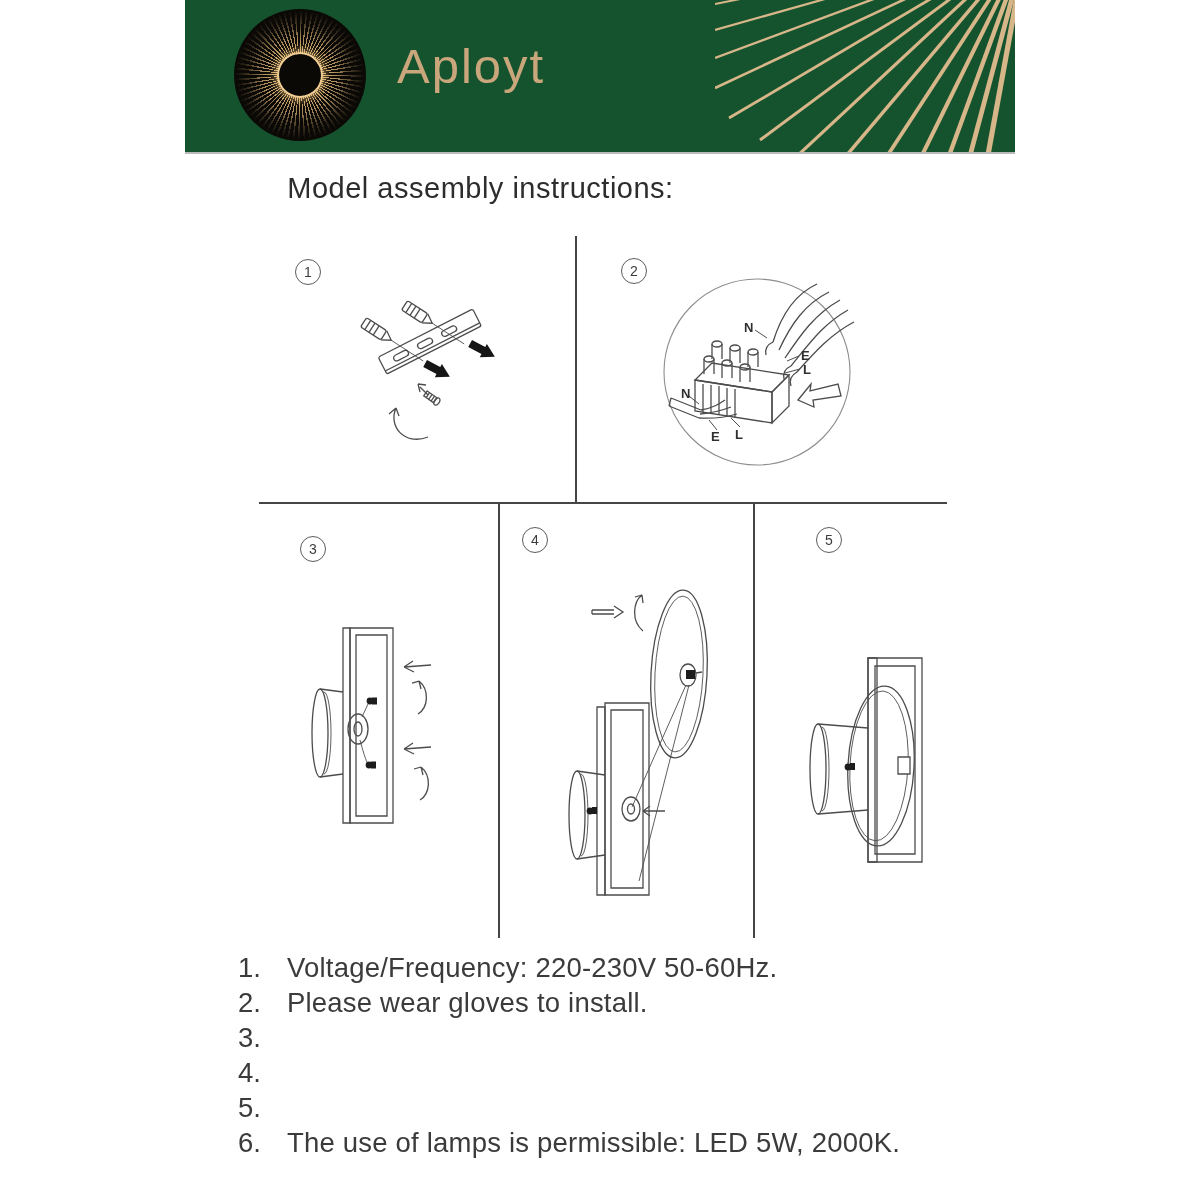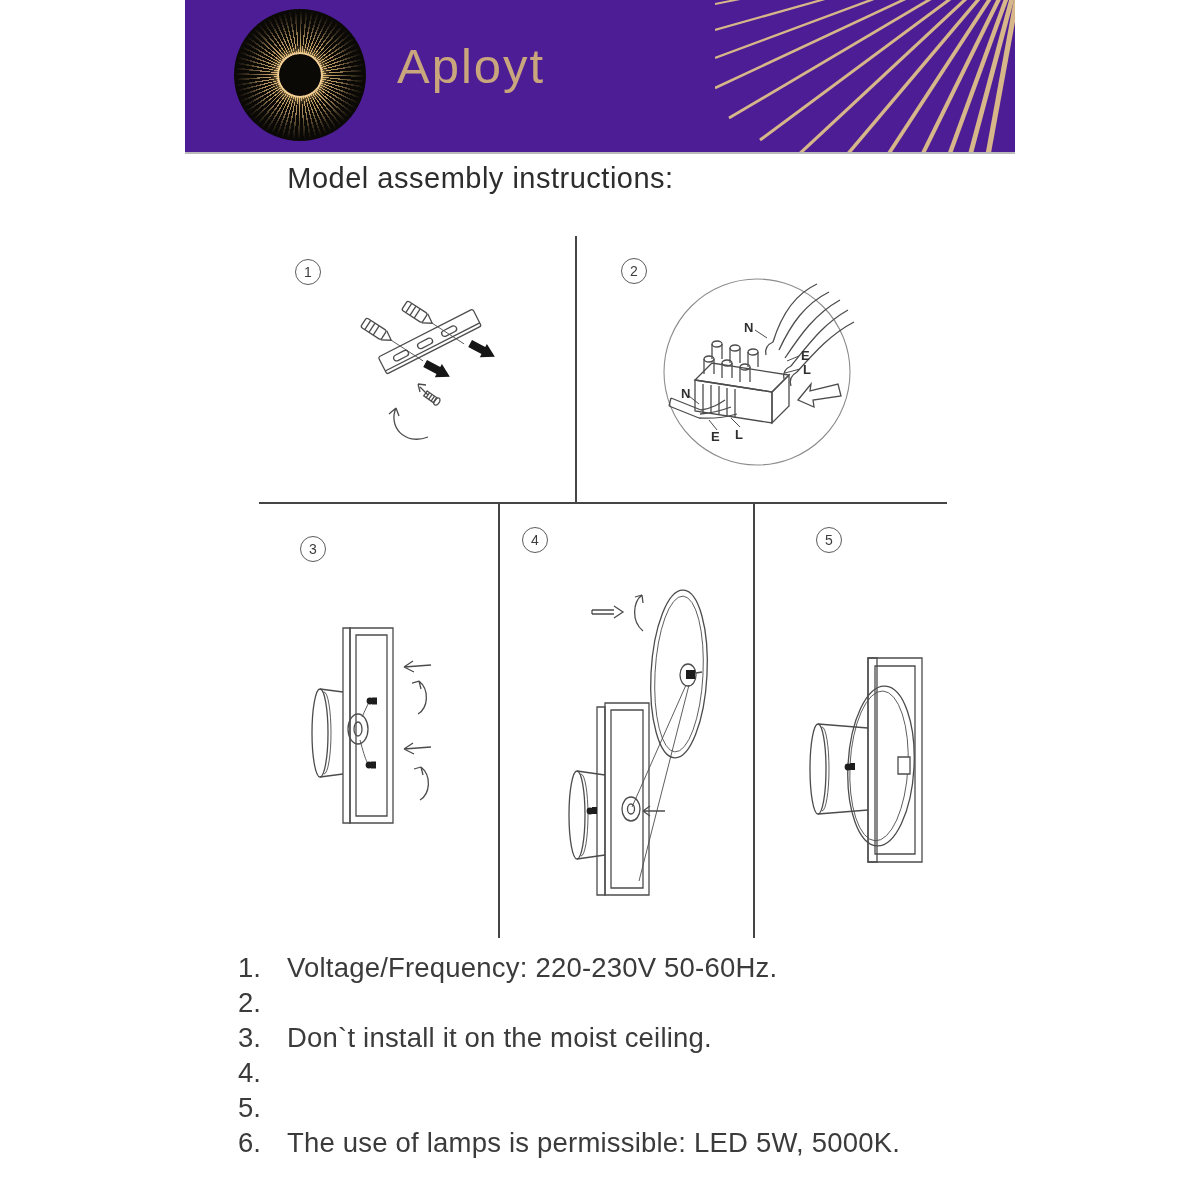--- a/index.html
+++ b/index.html
@@ -1,34 +1,34 @@
 <!DOCTYPE html>
 <html><head>
 <meta charset="utf-8">
 <style>
   html,body{margin:0;padding:0;background:#ffffff;}
   .page{position:relative;width:1200px;height:1200px;background:#ffffff;overflow:hidden;
         font-family:"Liberation Sans",sans-serif;}
 
   
-  .banner{position:absolute;left:185px;top:0;width:830px;height:152px;background:#4c1d95;
+  .banner{position:absolute;left:185px;top:0;width:830px;height:152px;background:#14532d;
           box-shadow:0 2px 0 rgba(130,130,130,.55);}
   .logo-burst{position:absolute;left:49px;top:9px;width:132px;height:132px;border-radius:50%;
     background:
       radial-gradient(circle closest-side,#0b0906 0 31%,rgba(11,9,6,0) calc(31% + 1px)),
       radial-gradient(circle closest-side,rgba(11,9,6,0) 32%,rgba(11,9,6,.25) 55%,rgba(11,9,6,.78) 80%,#0b0906 98%),
       repeating-conic-gradient(#e0b878 0deg 1.7deg,#0b0906 1.7deg 5deg);}
   .logo-ring{position:absolute;left:50%;top:50%;width:42px;height:42px;margin:-23px 0 0 -23px;
       border-radius:50%;border:2px solid #f0cd92;box-shadow:0 0 9px 2px rgba(236,196,125,.75);}
   .brand{position:absolute;left:212px;top:42px;font-size:49px;font-weight:400;color:#c9a67c;
       letter-spacing:2px;line-height:1;}
   .rays{position:absolute;right:0;top:0;}
 
   
-  .title{position:absolute;left:0;top:161px;width:961px;text-align:center;color:#2d2d2d;}
+  .title{position:absolute;left:0;top:171px;width:961px;text-align:center;color:#2d2d2d;}
   .title .l1,.title .l2{font-size:29px;line-height:35px;letter-spacing:.5px;}
 
   
   .rule{position:absolute;background:#454545;}
 
   
   .stepnum{position:absolute;width:26px;height:26px;border:1.6px solid #5c5c5c;border-radius:50%;
       box-sizing:border-box;display:flex;align-items:center;justify-content:center;
       font-size:14px;color:#3c3c3c;background:#fff;}
 
@@ -295,30 +295,30 @@
     </g>
   </svg>
 
   <div class="instructions">
     <div class="ins-row">
       <span class="ins-num">1.</span>
       <span class="ins-text">Voltage/Frequency: 220-230V 50-60Hz.</span>
     </div>
     <div class="ins-row">
       <span class="ins-num">2.</span>
+      <span class="ins-text">Please wear gloves to install.</span>
     </div>
     <div class="ins-row">
       <span class="ins-num">3.</span>
-      <span class="ins-text">Don`t install it on the moist ceiling.</span>
     </div>
     <div class="ins-row">
       <span class="ins-num">4.</span>
     </div>
     <div class="ins-row">
       <span class="ins-num">5.</span>
     </div>
     <div class="ins-row">
       <span class="ins-num">6.</span>
-      <span class="ins-text">The use of lamps is permissible: LED 5W, 5000K.</span>
+      <span class="ins-text">The use of lamps is permissible: LED 5W, 2000K.</span>
     </div>
   </div>
 
 </div>
 
 </body></html>

